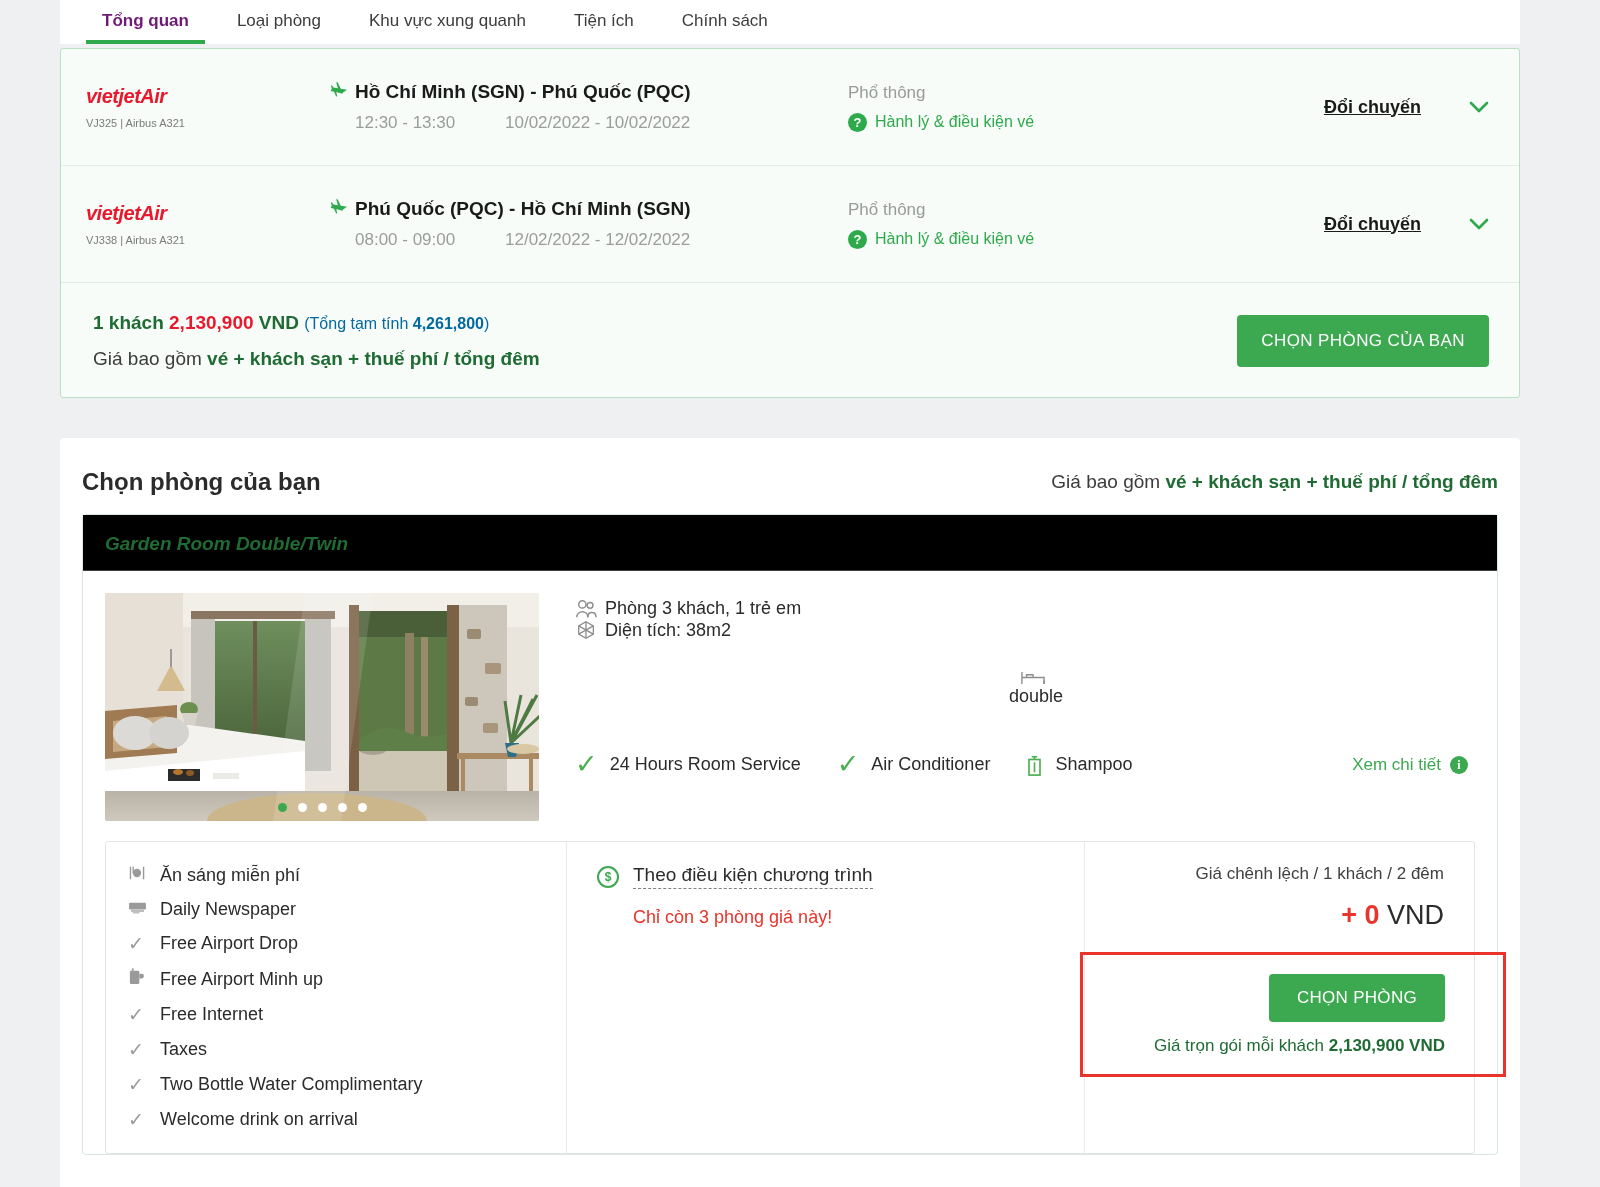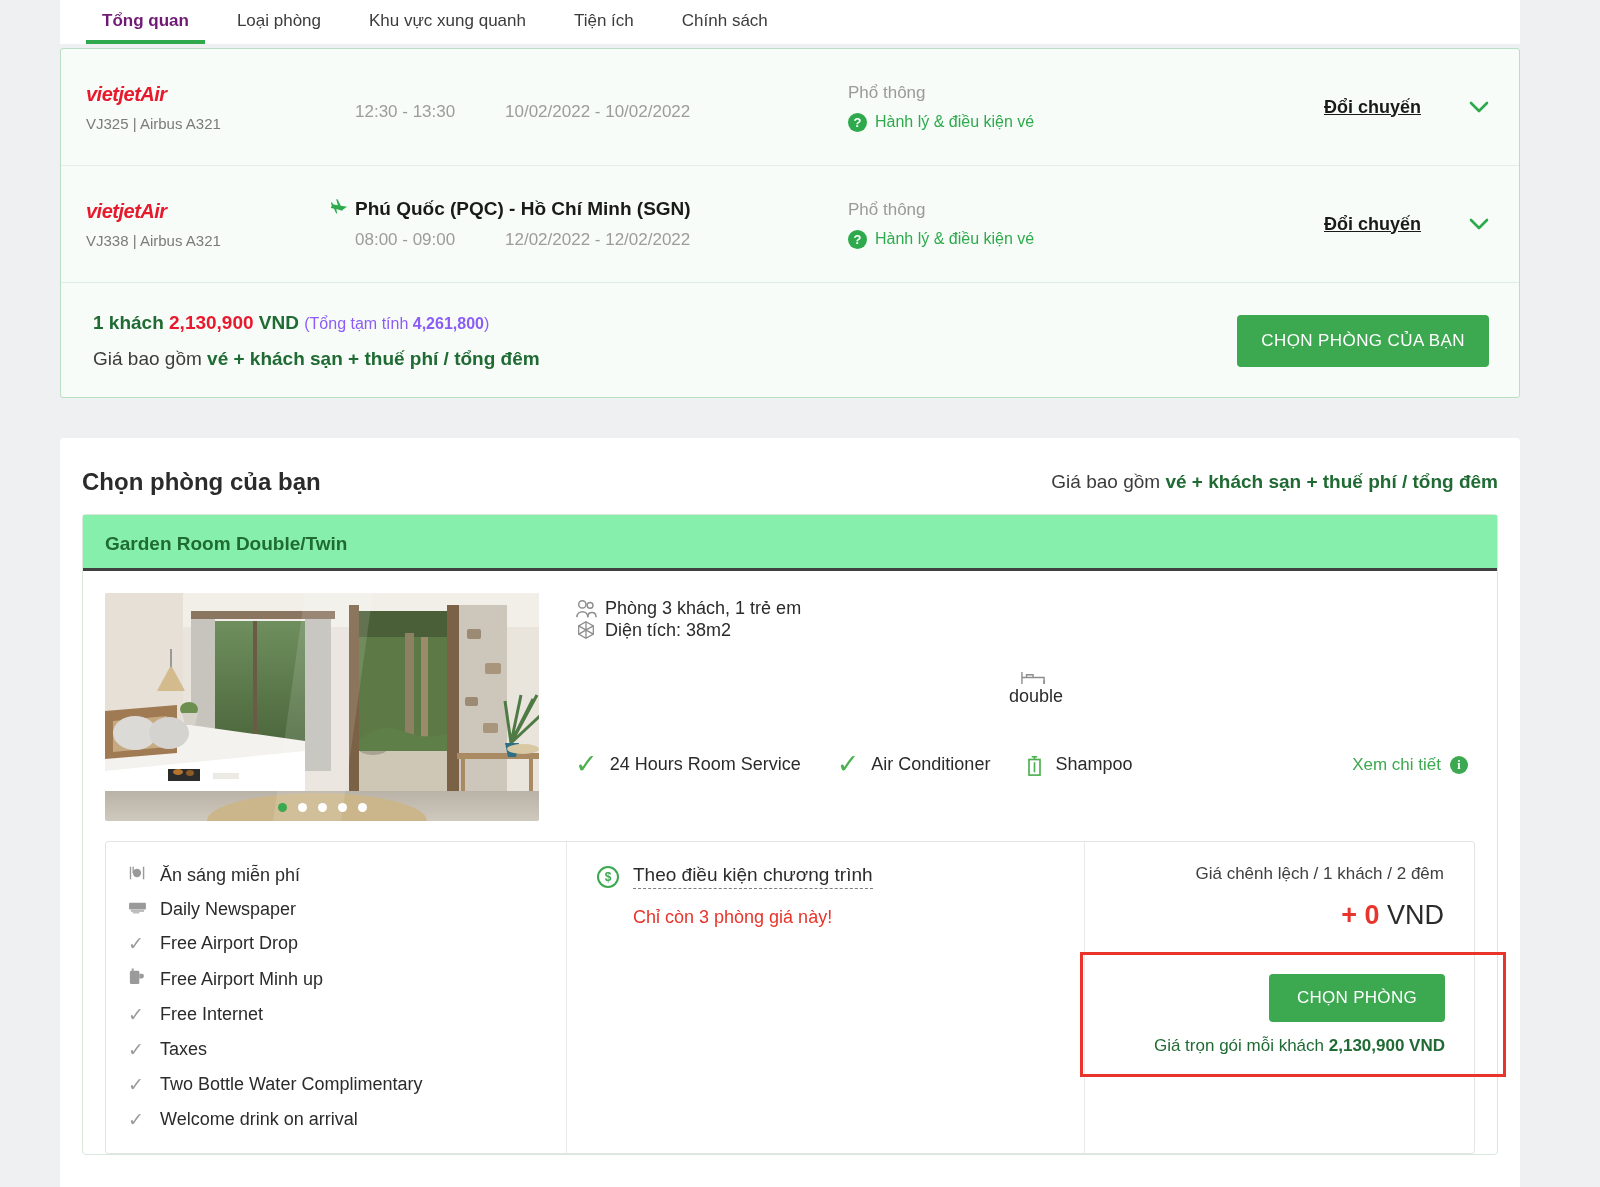--- a/index.html
+++ b/index.html
@@ -32,21 +32,21 @@
   .flight-row {
     position: relative; height: 117px; display: flex; align-items: center;
     border-bottom: 1px solid #e3efe6;
   }
   .flight-row:nth-child(2) { border-bottom: 1px solid #dfeee4; }
   .fr-airline { width: 268px; padding-left: 25px; }
   .airline-logo {
     font-size: 20px; font-weight: 700; font-style: italic; color: #e8192c;
     letter-spacing: -0.5px; line-height: 1.1;
   }
-  .flight-code { margin-top: 10px; font-size: 15px; color: #7b7b7b; }
+  .flight-code { margin-top: 10px; font-size: 11px; color: #7b7b7b; }
   .fr-route { width: 515px; }
   .route-line { display: flex; align-items: center; }
   .plane-icon { width: 26px; color: #2eaa4c; font-size: 19px; line-height: 1; }
   .route-name { font-size: 19px; font-weight: 700; color: #1a1a1a; }
   .route-meta { margin-top: 10px; padding-left: 26px; display: flex; }
   .route-time { font-size: 17px; color: #9c9c9c; width: 150px; }
   .route-date { font-size: 17px; color: #9c9c9c; }
   .fr-class { flex: 1; padding-left: 4px; }
   .class-name { font-size: 17px; color: #9a9a9a; }
   .baggage { margin-top: 10px; display: flex; align-items: center; }
@@ -62,21 +62,21 @@
     text-decoration: underline; cursor: pointer;
   }
   .chevron { margin-left: 48px; color: #2eaa4c; font-size: 20px; cursor: pointer; line-height: 1; }
   .price-row {
     height: 115px; display: flex; align-items: center; padding: 0 30px 0 32px;
   }
   .price-left { flex: 1; }
   .price-line1 { font-size: 19px; color: #1f6b33; font-weight: 700; }
   .price-line1 .amount { color: #e8192c; }
   .price-line1 .vnd { color: #1f6b33; }
-  .price-line1 .subtotal { font-size: 16px; font-weight: 400; color: #8b5cf6; }
+  .price-line1 .subtotal { font-size: 16px; font-weight: 400; color: #0369a1; }
   .price-line1 .subtotal b { font-weight: 700; }
   .price-line2 { margin-top: 14px; font-size: 19px; color: #3c3c3c; }
   .price-line2 b { color: #1f6b33; font-weight: 700; }
   .btn-primary {
     background: #3ca84f; color: #fff; border: none; border-radius: 4px;
     font-size: 17px; font-family: inherit; letter-spacing: .4px;
     padding: 16px 24px; cursor: pointer; white-space: nowrap;
   }
   
   .rooms-card {
@@ -87,22 +87,22 @@
     display: flex; align-items: center; justify-content: space-between;
     padding: 30px 22px 18px 22px;
   }
   .rooms-title { font-size: 24px; font-weight: 700; color: #2b2b2b; }
   .rooms-note { font-size: 19px; color: #3c3c3c; }
   .rooms-note b { color: #1f6b33; font-weight: 700; }
   .room-box {
     margin: 0 22px; border: 1px solid #d8e8dc; border-radius: 4px; background: #fff;
   }
   .room-box-head {
-    background: #86efac; border-bottom: 3px solid #404040;
-    padding: 18px 22px; height: 56px;
+    background: #000000; border-bottom: 1px solid #404040;
+    padding: 18px 22px; height: 56px; font-style: italic;
   }
   .room-name { font-size: 19px; font-weight: 700; color: #1f6b33; }
   .room-body { display: flex; padding: 22px 0 0 22px; }
   
   .photo-wrap { position: relative; width: 434px; height: 228px; flex: none; border-radius: 2px; overflow: hidden; }
   .photo { position: absolute; inset: 0; }
   .dots { position: absolute; left: 0; right: 0; bottom: 9px; display: flex; justify-content: center; gap: 11px; }
   .dot { width: 9px; height: 9px; border-radius: 50%; background: #ffffff; cursor: pointer; }
   .dot.active { background: #3ca84f; }
   
@@ -184,20 +184,26 @@
 </div>
 
 <div class="flight-card">
   <div id="flight-rows">
       <div class="flight-row">
         <div class="fr-airline">
           <div class="airline-logo">vietjetAir</div>
           <div class="flight-code">VJ325 | Airbus A321</div>
         </div>
         <div class="fr-route">
+          <div class="route-line">
+            <span class="plane-icon"><svg width="19" height="19" viewBox="0 0 20 20" fill="#2eaa4c">
+                <path d="M19 9.2l-6.6-1.1L9 1.2 7.6 1.4l1.7 6.3-4.6-.8L2.9 4.6 2 4.8l1 3.6-1 1.1.2.9 3.1.9 2.2 5 1.1-.2-.9-4.6 6.2 1.8.9-1.3z"></path>
+              </svg></span>
+            <span class="route-name">Hồ Chí Minh (SGN) - Phú Quốc (PQC)</span>
+          </div>
           <div class="route-meta">
             <span class="route-time">12:30 - 13:30</span>
             <span class="route-date">10/02/2022 - 10/02/2022</span>
           </div>
         </div>
         <div class="fr-class">
           <div class="class-name">Phổ thông</div>
           <div class="baggage">
             <span class="q-icon">?</span>
             <span class="baggage-text">Hành lý &amp; điều kiện vé</span>

